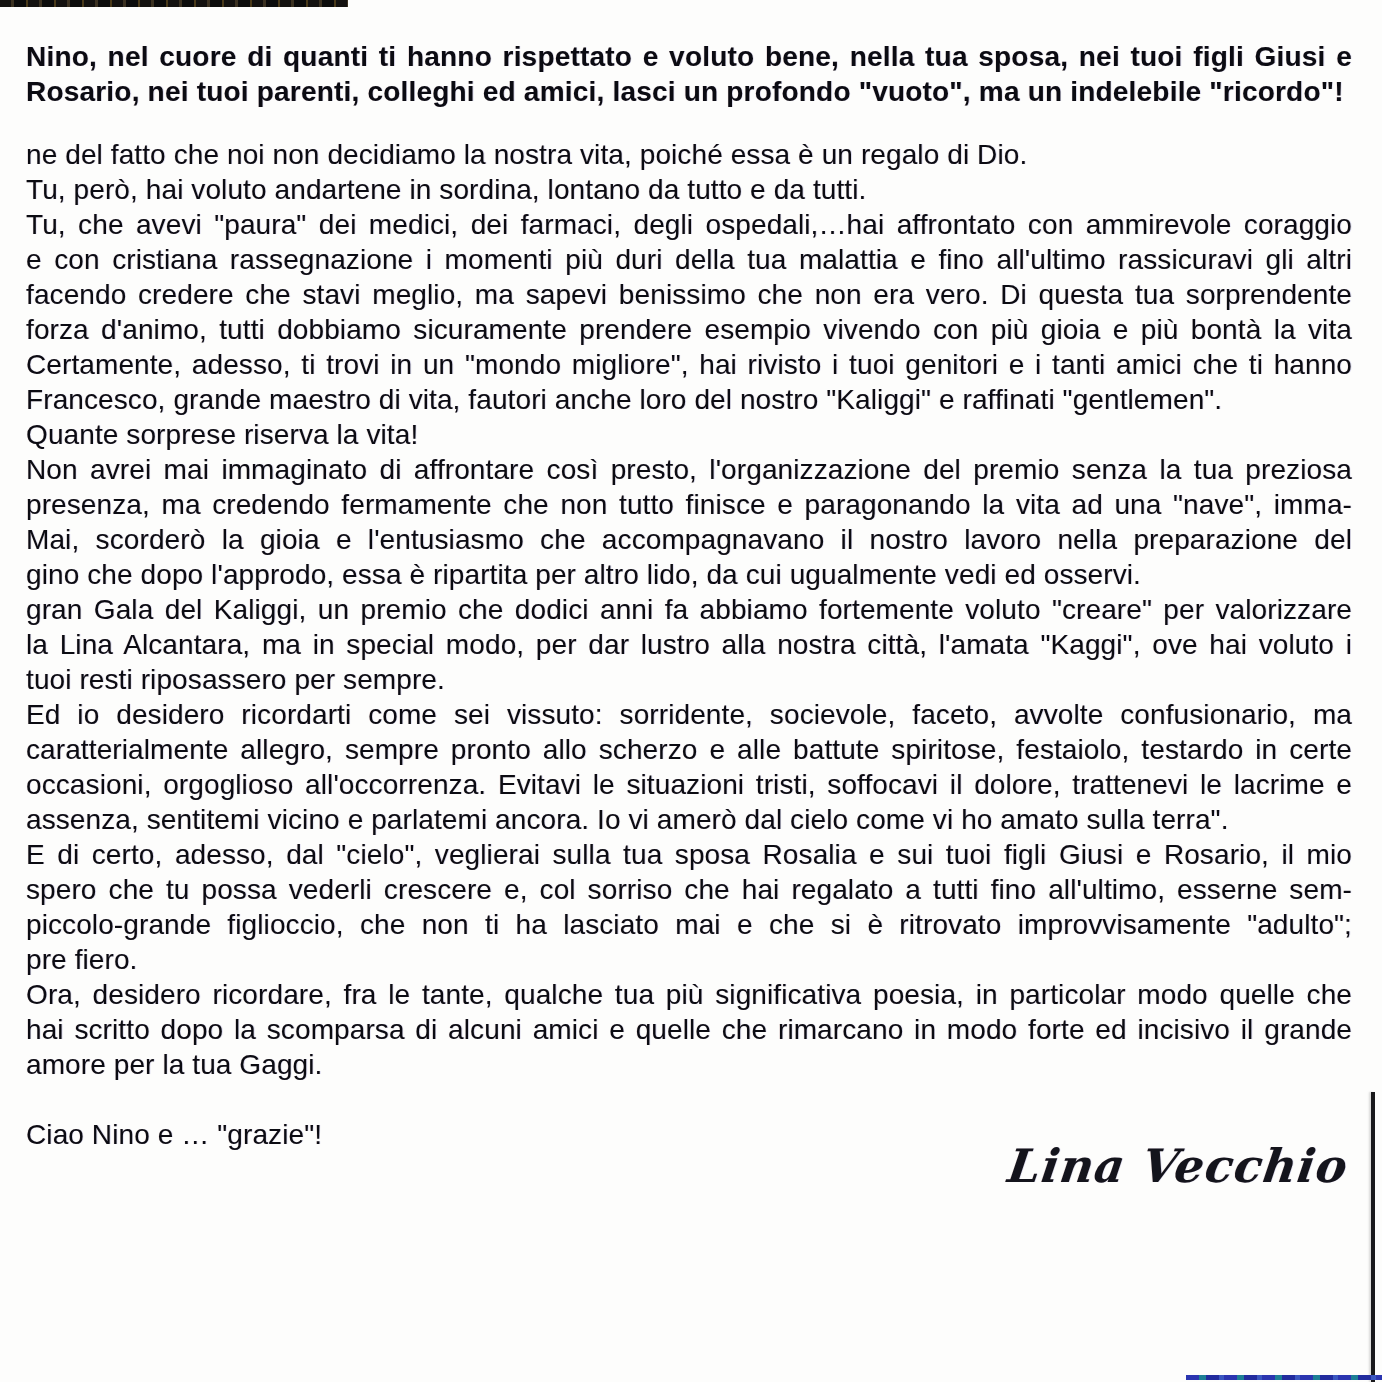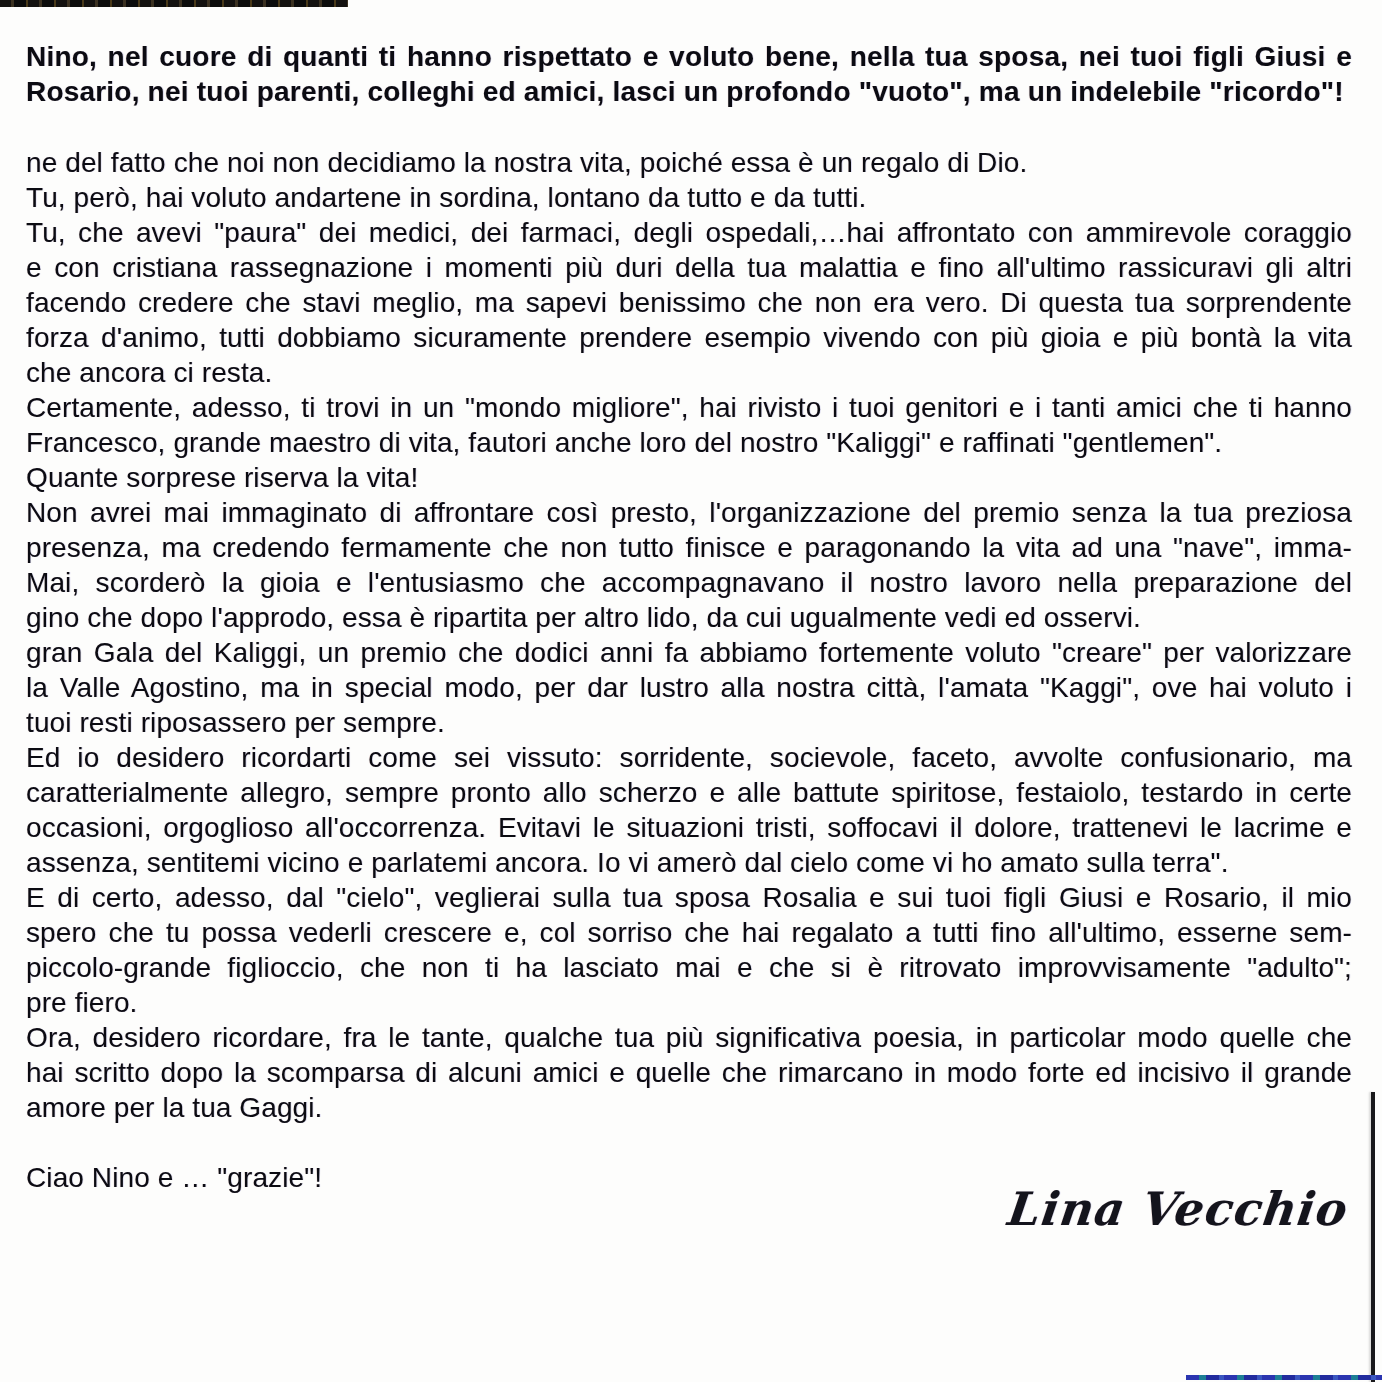--- a/index.html
+++ b/index.html
@@ -35,21 +35,21 @@
     white-space: normal;
     text-align: justify;
     text-align-last: justify;
     text-justify: inter-word;
   }
   .header .line {
     font-weight: bold;
     letter-spacing: 0.2px;
   }
   .header {
-    margin-bottom: 36px;
+    margin-bottom: 28px;
   }
   .closing {
     margin-top: 35px;
   }
   .signature {
     margin-top: -14px;
     text-align: right;
     padding-right: 4px;
     font-family: "DejaVu Serif", "Liberation Serif", serif;
     font-style: italic;
@@ -107,30 +107,29 @@
         <div class="line j">Nino, nel cuore di quanti ti hanno rispettato e voluto bene, nella tua sposa, nei tuoi figli Giusi e</div>
         <div class="line">Rosario, nei tuoi parenti, colleghi ed amici, lasci un profondo "vuoto", ma un indelebile "ricordo"!</div>
       </div>
     <div class="body-text">
         <div class="line">ne del fatto che noi non decidiamo la nostra vita, poiché essa è un regalo di Dio.</div>
         <div class="line">Tu, però, hai voluto andartene in sordina, lontano da tutto e da tutti.</div>
         <div class="line j">Tu, che avevi "paura" dei medici, dei farmaci, degli ospedali,…hai affrontato con ammirevole coraggio</div>
         <div class="line j">e con cristiana rassegnazione i momenti più duri della tua malattia e fino all'ultimo rassicuravi gli altri</div>
         <div class="line j">facendo credere che stavi meglio, ma sapevi benissimo che non era vero. Di questa tua sorprendente</div>
         <div class="line j">forza d'animo, tutti dobbiamo sicuramente prendere esempio vivendo con più gioia e più bontà la vita</div>
-        <div class="line">che ancora ci resta.</div>
         <div class="line j">Certamente, adesso, ti trovi in un "mondo migliore", hai rivisto i tuoi genitori e i tanti amici che ti hanno</div>
         <div class="line">Francesco, grande maestro di vita, fautori anche loro del nostro "Kaliggi" e raffinati "gentlemen".</div>
         <div class="line">Quante sorprese riserva la vita!</div>
         <div class="line j">Non avrei mai immaginato di affrontare così presto, l'organizzazione del premio senza la tua preziosa</div>
         <div class="line j">presenza, ma credendo fermamente che non tutto finisce e paragonando la vita ad una "nave", imma-</div>
         <div class="line j">Mai, scorderò la gioia e l'entusiasmo che accompagnavano il nostro lavoro nella preparazione del</div>
         <div class="line">gino che dopo l'approdo, essa è ripartita per altro lido, da cui ugualmente vedi ed osservi.</div>
         <div class="line j">gran Gala del Kaliggi, un premio che dodici anni fa abbiamo fortemente voluto "creare" per valorizzare</div>
-        <div class="line j">la Valle Agostino, ma in special modo, per dar lustro alla nostra città, l'amata "Kaggi", ove hai voluto i</div>
+        <div class="line j">la Lina Alcantara, ma in special modo, per dar lustro alla nostra città, l'amata "Kaggi", ove hai voluto i</div>
         <div class="line">tuoi resti riposassero per sempre.</div>
         <div class="line j">Ed io desidero ricordarti come sei vissuto: sorridente, socievole, faceto, avvolte confusionario, ma</div>
         <div class="line j">caratterialmente allegro, sempre pronto allo scherzo e alle battute spiritose, festaiolo, testardo in certe</div>
         <div class="line j">occasioni, orgoglioso all'occorrenza. Evitavi le situazioni tristi, soffocavi il dolore, trattenevi le lacrime e</div>
         <div class="line">assenza, sentitemi vicino e parlatemi ancora. Io vi amerò dal cielo come vi ho amato sulla terra".</div>
         <div class="line j">E di certo, adesso, dal "cielo", veglierai sulla tua sposa Rosalia e sui tuoi figli Giusi e Rosario, il mio</div>
         <div class="line j">spero che tu possa vederli crescere e, col sorriso che hai regalato a tutti fino all'ultimo, esserne sem-</div>
         <div class="line j">piccolo-grande figlioccio, che non ti ha lasciato mai e che si è ritrovato improvvisamente "adulto";</div>
         <div class="line">pre fiero.</div>
         <div class="line j">Ora, desidero ricordare, fra le tante, qualche tua più significativa poesia, in particolar modo quelle che</div>

